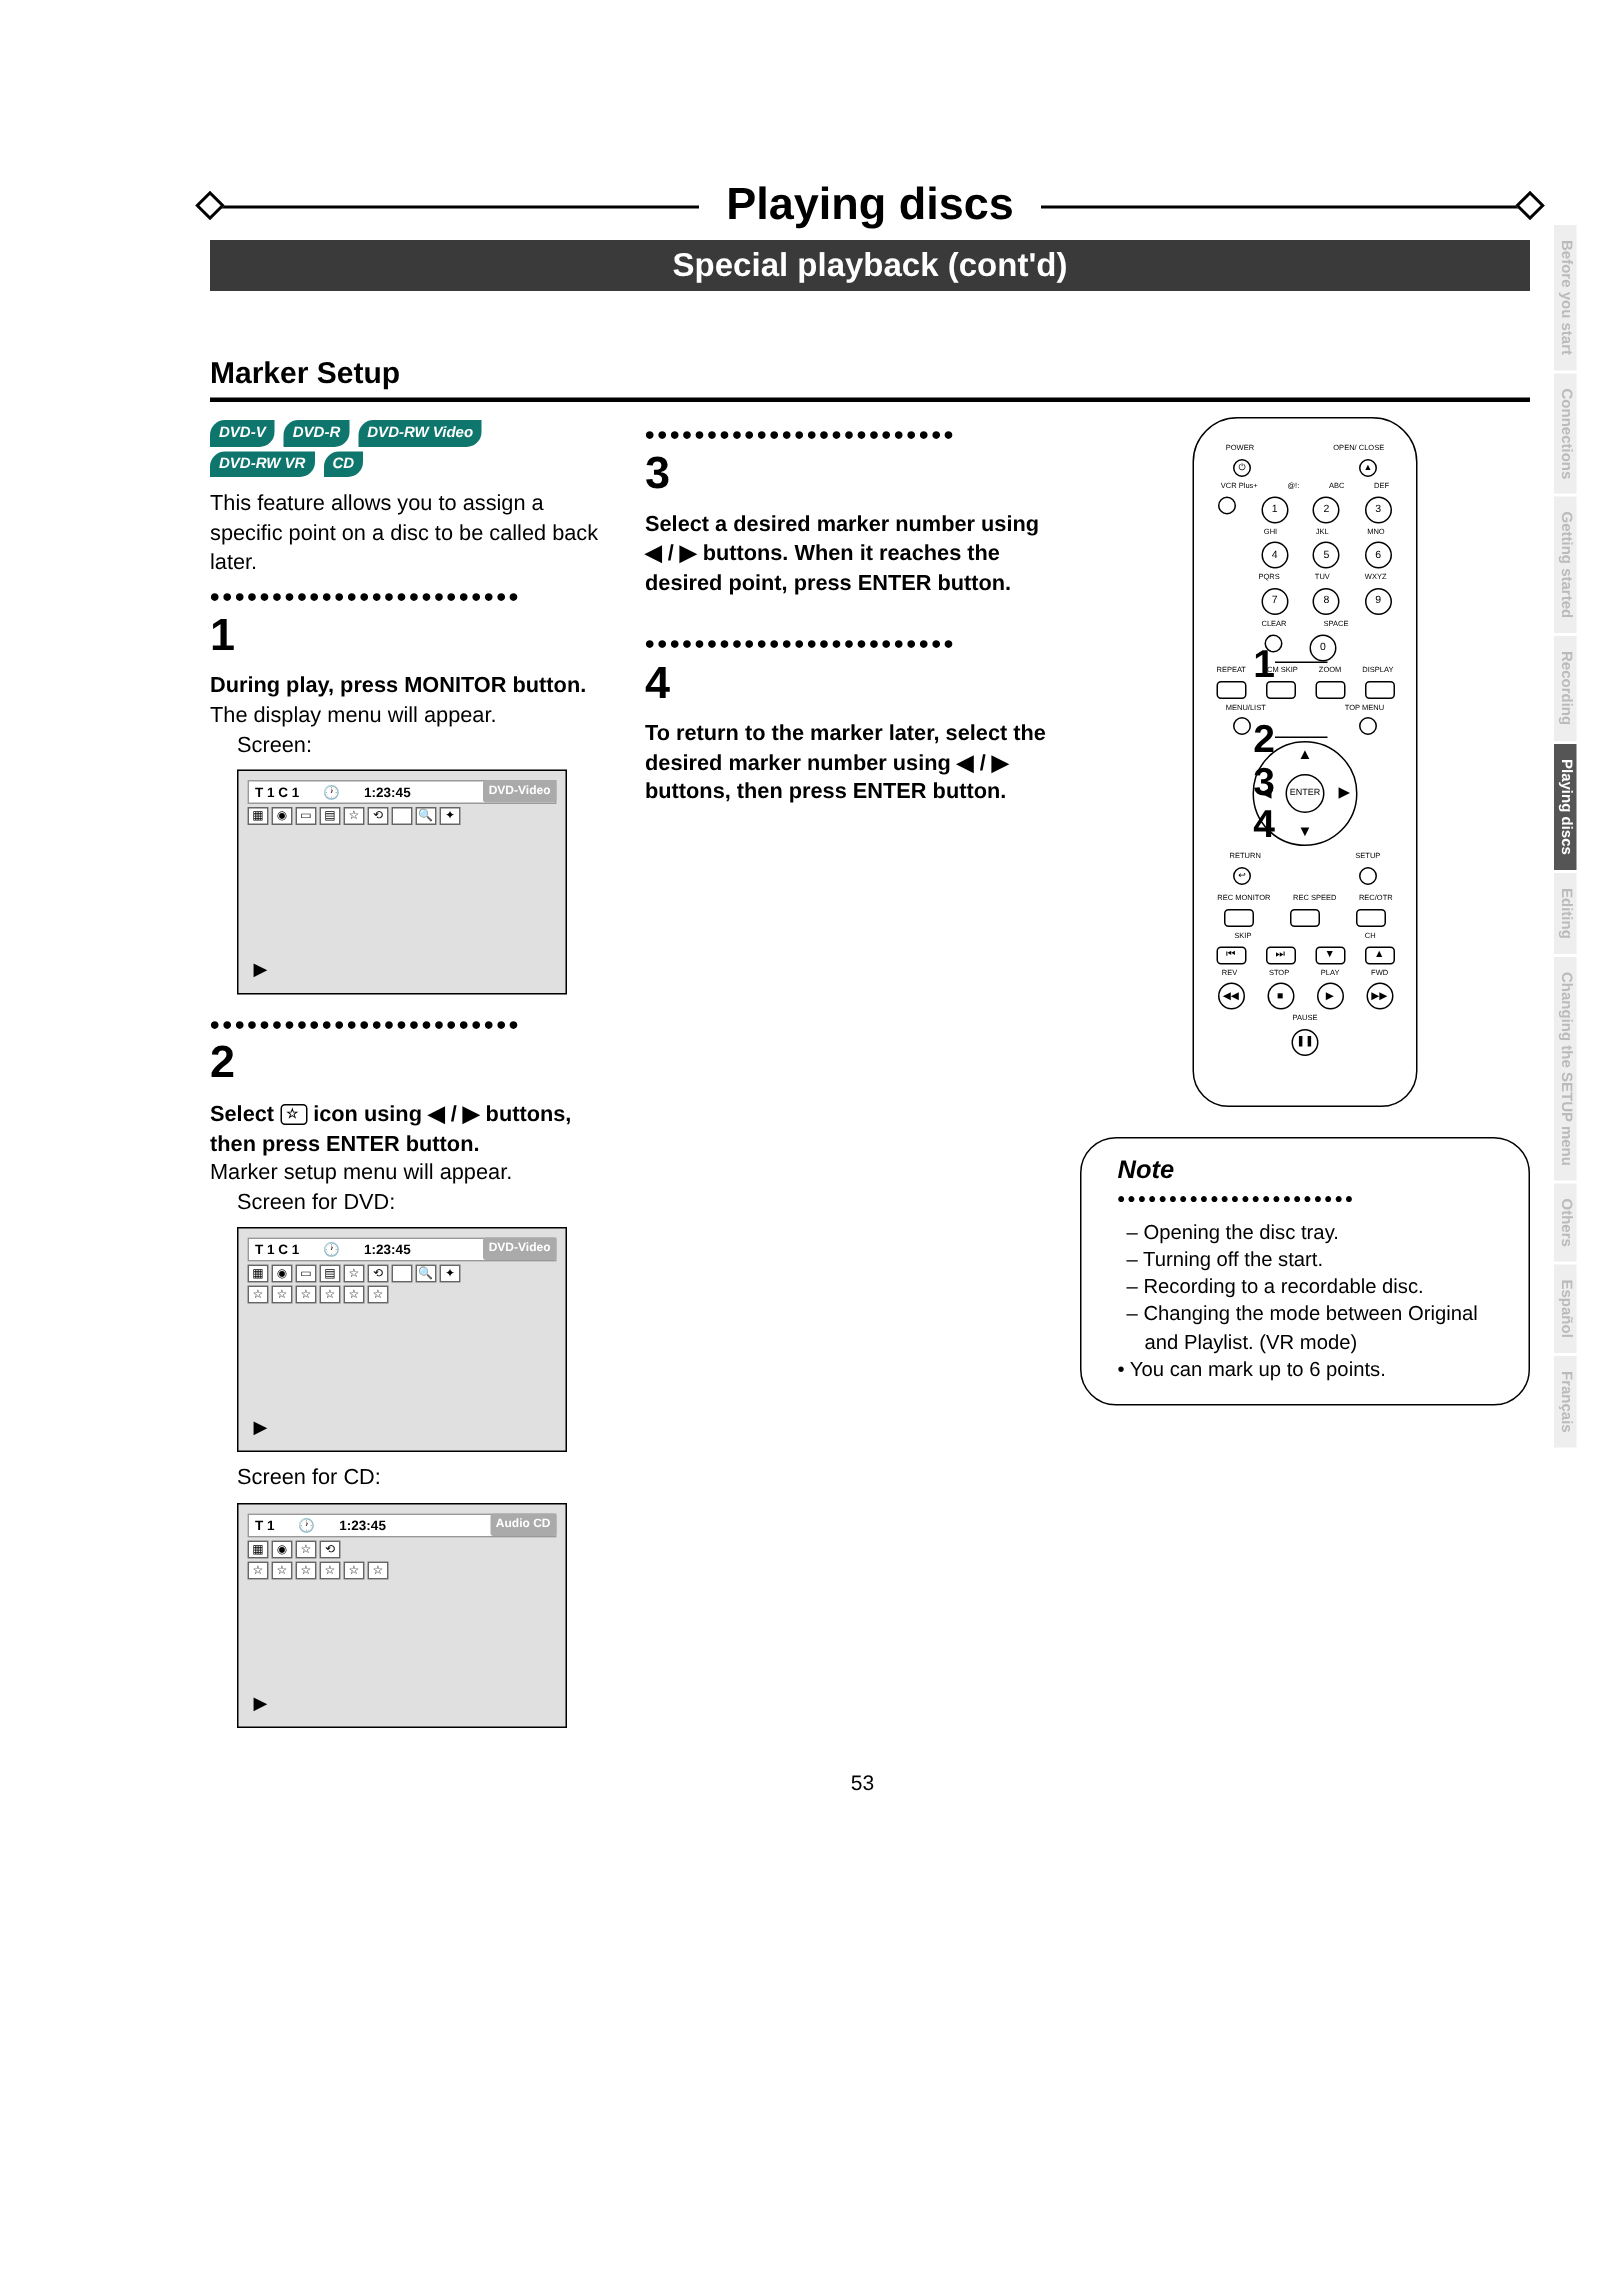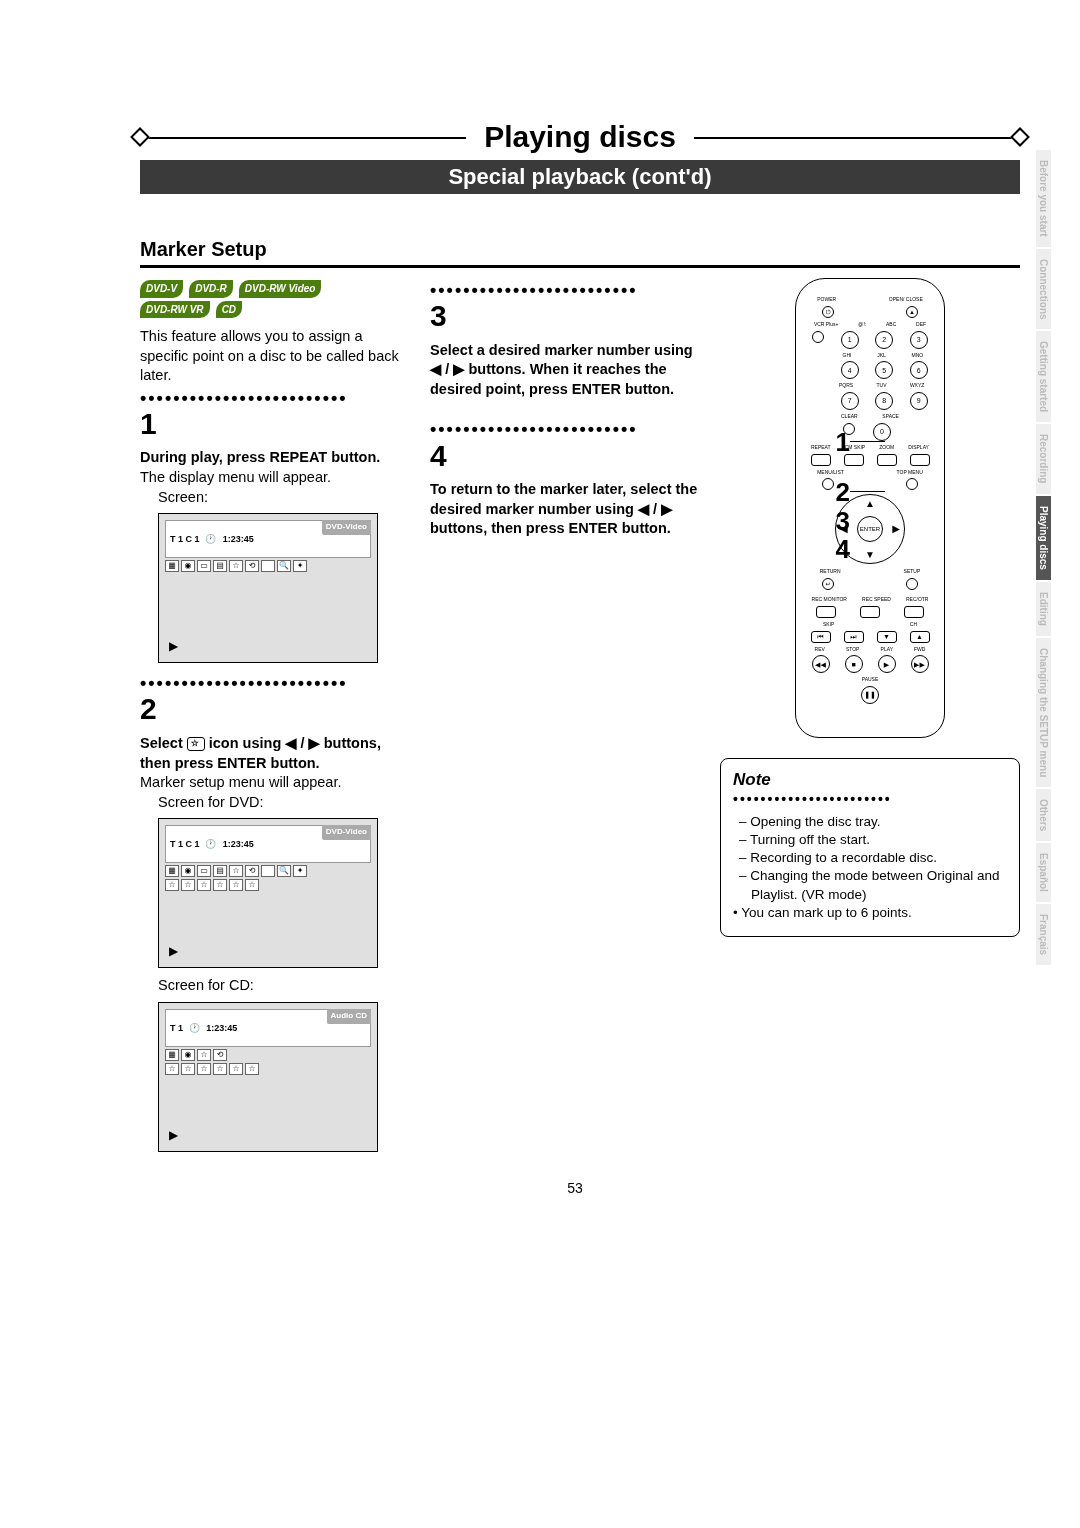--- a/index.html
+++ b/index.html
@@ -42,34 +42,34 @@
     font-weight: bold;
     margin-bottom: 4px;
     margin-top: 44px;
   }
   .heading-rule { height:3px; background:#000; margin-bottom:10px; }
   .columns { display:flex; gap:18px; }
   .col { flex:1; font-size:14.5px; line-height:1.35; }
   .col.right { flex:0 0 300px; }
   .disc-badges { margin-bottom:8px; }
   .badge {
-    display:inline-block; background:#4d7c0f; color:#fff; font-size:10px; font-weight:bold;
+    display:inline-block; background:#0f766e; color:#fff; font-size:10px; font-weight:bold;
     padding:2px 6px; border-radius:10px 0 10px 0; margin:1px 2px 1px 0;
     font-style: italic;
   }
   .dots { letter-spacing:2px; font-size:18px; font-weight:bold; overflow:hidden; white-space:nowrap; }
   .big-num { font-size:30px; font-weight:bold; margin-top:-6px; margin-bottom:4px; }
   .step-bold { font-weight:bold; }
   .indent { margin-left:18px; }
   .screen-box {
     border:1px solid #000; background:#e0e0e0; width:220px; height:150px;
     margin:6px 0 8px 18px; position:relative; padding:6px;
     font-size:9px;
   }
-  .screen-head { background:#fff; border:1px solid #999; padding:12px 4px; display:flex; gap:6px; font-weight:bold;}
+  .screen-head { background:#fff; border:1px solid #999; padding:1px 4px; display:flex; gap:16px; font-weight:bold;}
   .screen-icons { margin-top:2px; display:flex; gap:2px; }
   .screen-icons .ic { width:14px; height:12px; border:1px solid #666; background:#fff; font-size:8px; text-align:center;}
   .play-tri { position:absolute; bottom:8px; left:10px; font-size:12px;}
   .disc-label { position:absolute; top:6px; right:6px; background:#aaa; color:#fff; font-size:8px; padding:2px 4px; border-radius:2px; font-weight:bold;}
   .marker-icon { display:inline-block; width:18px; height:14px; border:1.5px solid #000; border-radius:3px; vertical-align:middle; position:relative;}
   .marker-icon:after{content:"☆"; font-size:9px; position:absolute; left:3px; top:-1px;}
   .remote {
     width:150px; margin:0 auto; border:1.5px solid #000; border-radius:30px 30px 24px 24px;
     padding:14px 8px 30px; position:relative; font-size:6px; text-align:center;
   }
@@ -78,21 +78,21 @@
   .rbtn.sq { border-radius:3px; width:20px; height:12px;}
   .rbtn.small{ width:12px; height:12px; font-size:6px;}
   .rlab{ font-size:5px; }
   .dpad { width:70px; height:70px; border:1.5px solid #000; border-radius:50%; margin:4px auto; position:relative;}
   .dpad .center{ position:absolute; top:50%; left:50%; width:26px; height:26px; border:1px solid #000; border-radius:50%; transform:translate(-50%,-50%); font-size:6px; display:flex; align-items:center; justify-content:center;}
   .dpad .arr{position:absolute; font-size:10px;}
   .callouts { position:absolute; right:170px; top:0; font-size:26px; font-weight:bold; text-align:right;}
   .callouts div{ line-height:1.1;}
   .right-area{ position:relative; }
   .note-box {
-    border:1px solid #000; border-radius:8px; padding:10px 12px 12px;
+    border:1px solid #000; border-radius:24px; padding:10px 24px 12px;
     margin-top:20px; font-size:13.5px; line-height:1.35;
   }
   .note-title{ font-weight:bold; font-style:italic; font-size:17px; margin-bottom:-2px;}
   .note-dots{ letter-spacing:2px; font-weight:bold; font-size:14px; margin-bottom:4px;}
   .note-box ul{ list-style:none; padding-left:0;}
   .note-box li{ text-indent:-10px; padding-left:10px; margin-bottom:2px;}
   .note-box li:before{ content:"• ";}
   .note-sub{ padding-left:18px; text-indent:-12px;}
   .note-sub:before{content:"– ";}
   .side-tabs{ position:absolute; right:22px; top:150px; width:22px; }
@@ -135,21 +135,21 @@
     <div class="disc-badges">
       <span class="badge">DVD-V</span>
       <span class="badge">DVD-R</span>
       <span class="badge">DVD-RW Video</span><br>
       <span class="badge">DVD-RW VR</span>
       <span class="badge">CD</span>
     </div>
     <div>This feature allows you to assign a specific point on a disc to be called back later.</div>
     <div class="dots">•••••••••••••••••••••••••</div>
     <div class="big-num">1</div>
-    <div class="step-bold">During play, press REPEAT button.</div>
+    <div class="step-bold">During play, press MONITOR button.</div>
     <div>The display menu will appear.</div>
     <div class="indent">Screen:</div>
     <div class="screen-box">
       <div class="disc-label">DVD-Video</div>
       <div class="screen-head">
           <span>T   1  C   1</span>
           <span>🕐</span>
           <span>1:23:45</span>
         </div>
       <div class="screen-icons">

